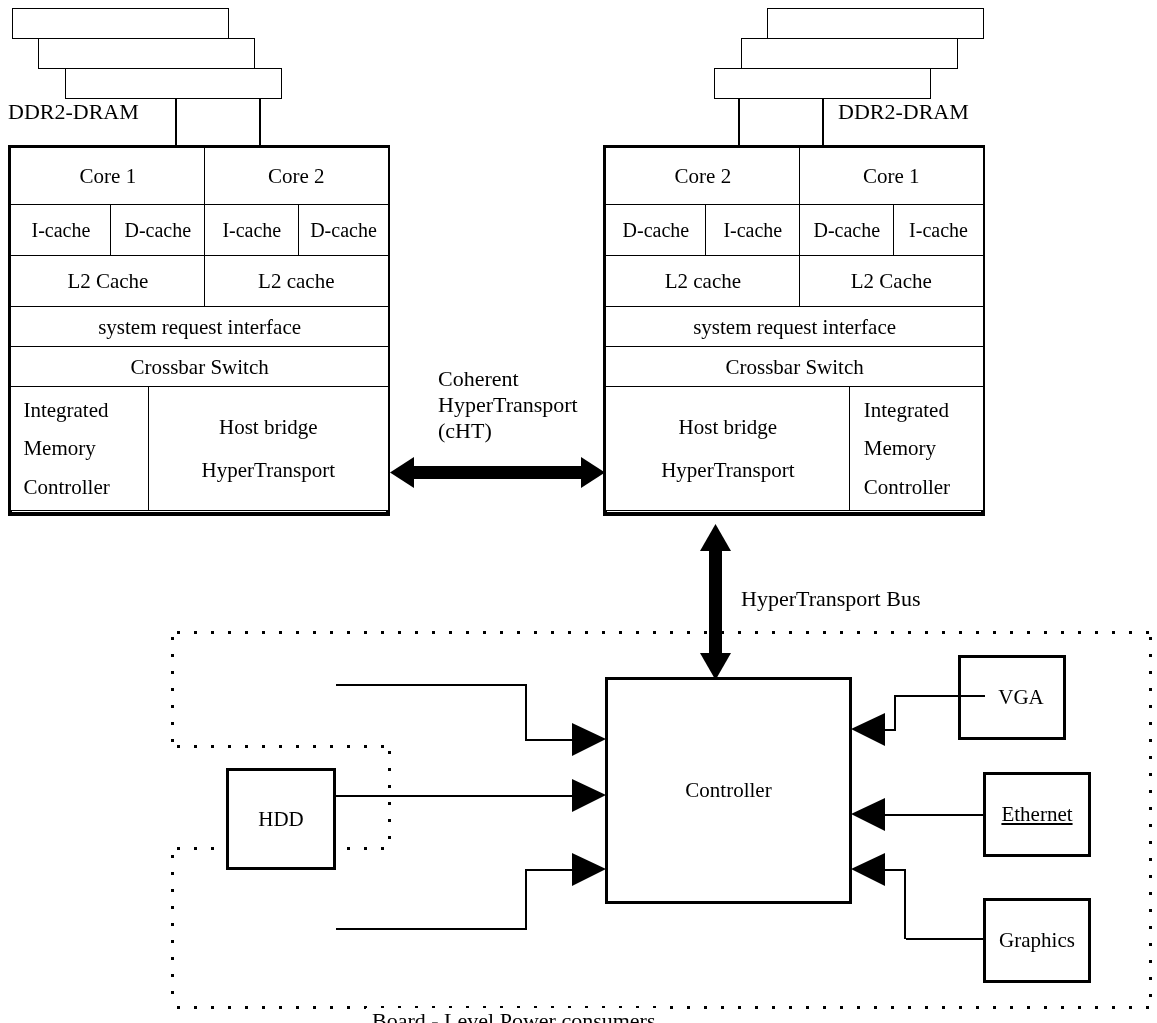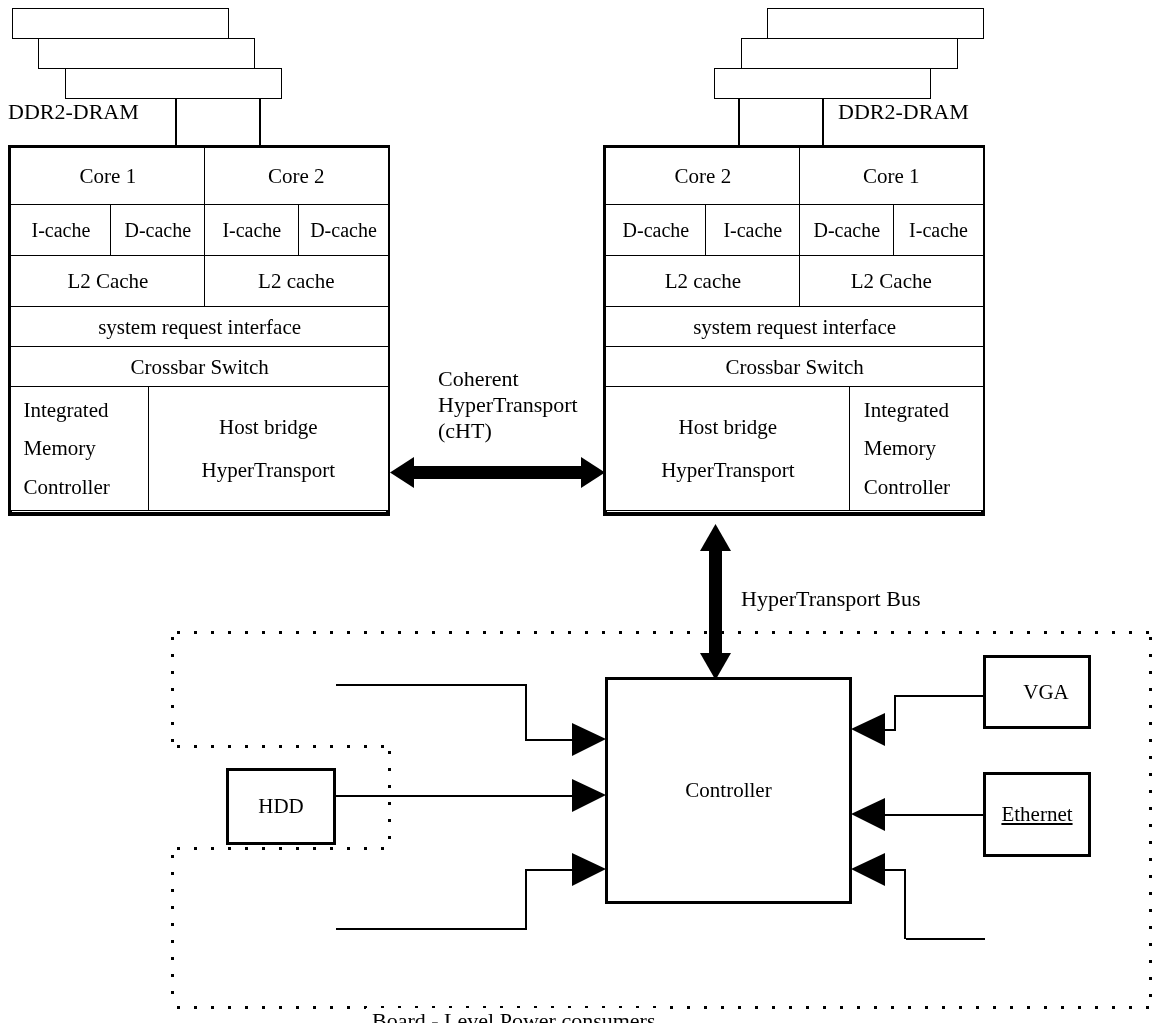--- a/index.html
+++ b/index.html
@@ -200,24 +200,25 @@
   <div class="dot-v" style="left:1148px; top:630px; height:378px;"></div>
 
   <div class="dot-h" style="left:170px; top:744px; width:222px;"></div>
   <div class="dot-h" style="left:170px; top:846px; width:222px;"></div>
   <div class="dot-v" style="left:387px; top:744px; height:104px;"></div>
 
   <div class="label" style="left:366px; top:1008px; background:#fff; padding:0 6px;">Board - Level Power consumers</div>
 
   <div class="abs devbox" style="left:605px; top:677px; width:247px; height:227px;">Controller</div>
 
-  <div class="abs devbox" style="left:226px; top:768px; width:110px; height:77px;">HDD</div>
-
-  <div class="abs devbox overflow" style="left:983px; top:655px; width:108px; height:74px;padding-left:18px;">VGA</div>
+  <div class="abs devbox" style="left:226px; top:768px; width:110px; height:102px;">HDD</div>
+
+  <div class="abs devbox overflow" style="left:958px; top:655px; width:108px; height:85px;padding-left:18px;">VGA</div>
   <div class="abs devbox overflow" style="left:983px; top:772px; width:108px; height:85px;text-decoration:underline;">Ethernet</div>
+  <div class="abs devbox overflow" style="left:983px; top:898px; width:108px; height:85px;">Graphics</div>
 
   <div class="wire-h" style="left:336px; top:684px; width:191px;"></div>
   <div class="wire-v" style="left:525px; top:684px; height:56px;"></div>
   <div class="wire-h" style="left:525px; top:739px; width:60px;"></div>
 
   <div class="wire-h" style="left:336px; top:795px; width:249px;"></div>
 
   <div class="wire-h" style="left:336px; top:928px; width:191px;"></div>
   <div class="wire-v" style="left:525px; top:870px; height:60px;"></div>
   <div class="wire-h" style="left:525px; top:869px; width:60px;"></div>

